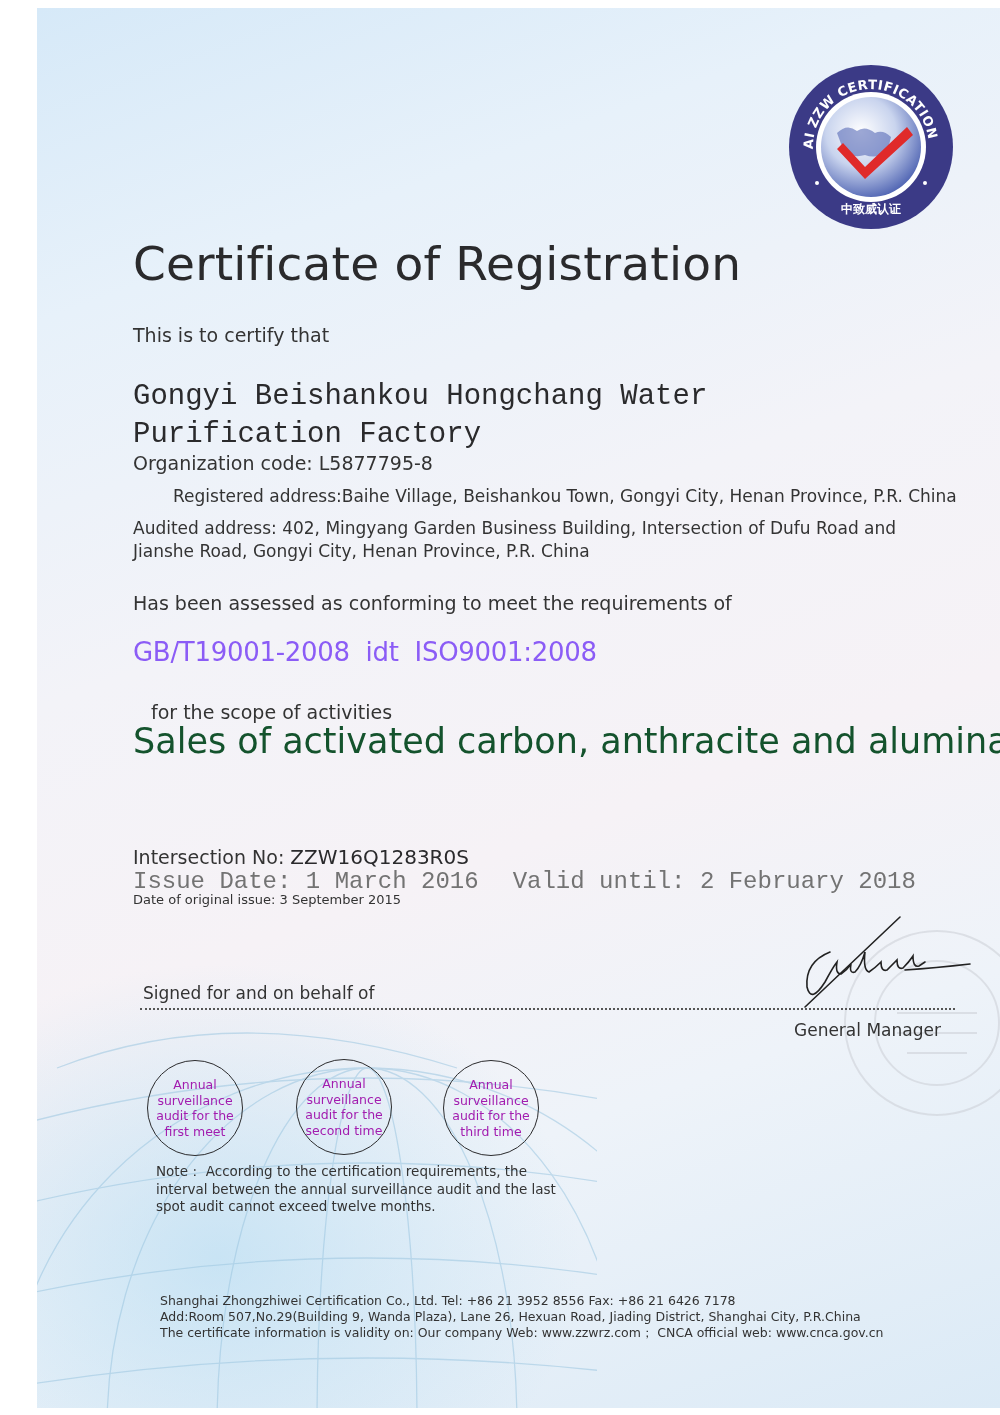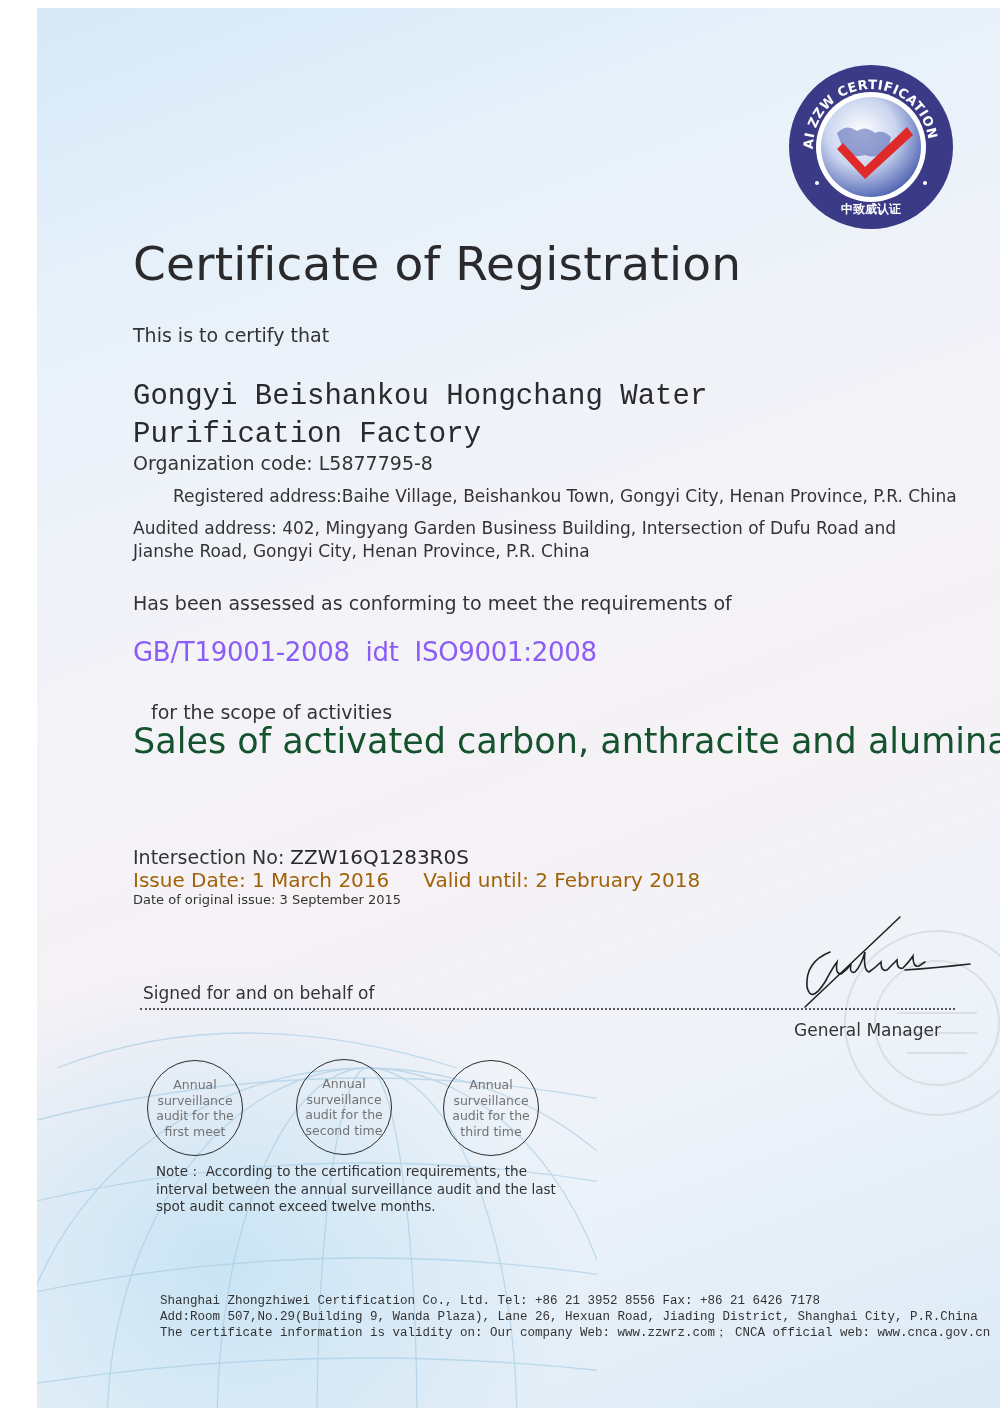--- a/index.html
+++ b/index.html
@@ -23,35 +23,35 @@
   .certify { left:133px; top:324px; font-size:19px; color:#333; }
   .company { left:133px; top:378px; font-size:29px; line-height:38px; color:#2a2a2c; white-space:normal; width:780px;font-family:Liberation Mono, monospace; }
   .orgcode { left:133px; top:452px; font-size:19px; color:#333; }
   .regaddr { left:133px; top:486px; font-size:17px; color:#333;margin-left:40px; }
   .audaddr { left:133px; top:517px; font-size:17px; line-height:23px; color:#333; white-space:normal; width:790px; }
   .assessed { left:133px; top:592px; font-size:19px; color:#333; }
   .standard { left:133px; top:637px; font-size:26px; color:#8b5cf6; letter-spacing:-0.3px; }
   .scopelabel { left:133px; top:701px; font-size:19px; color:#333;margin-left:18px; }
   .scope { left:133px; top:721px; font-size:35px; color:#14532d; }
   .certno { left:133px; top:845px; font-size:19px; color:#333; }
-  .dates { left:133px; top:868px; font-size:20px; color:#a16207; }
+  .dates { left:133px; top:868px; font-size:24px; color:#737373;font-family:Liberation Mono, monospace; }
   .dates .gap { display:inline-block; width:34px; }
   .subject { left:133px; top:891px; font-size:13px; line-height:17px; color:#333; white-space:normal; width:830px; }
   .signed { left:143px; top:983px; font-size:17px; color:#333; }
   .dotline { position:absolute; left:140px; top:1008px; width:815px; border-top:2px dotted #555; }
   .gm { left:794px; top:1020px; font-size:17px; color:#333; }
   .sig { position:absolute; left:785px; top:912px; width:190px; height:100px; }
   .circle {
     position:absolute; width:94px; height:94px; border:1.5px solid #2b2b2d; border-radius:50%;
     display:flex; flex-direction:column; align-items:center; justify-content:center;
-    font-size:12.5px; line-height:15.5px; color:#737373;
+    font-size:12.5px; line-height:15.5px; color:#a21caf;
   }
   .note { left:156px; top:1163px; font-size:13.5px; line-height:17.5px; color:#333; white-space:normal; width:420px; }
   .footer { left:160px; top:1293px; font-size:12.5px; line-height:16px; color:#333; }
-  .footer div { white-space:nowrap;font-family:Liberation Mono, monospace; }
+  .footer div { white-space:nowrap; }
 </style>
 </head>
 <body>
 
 <div class="paper">
 
   <svg class="globe" viewBox="0 0 560 400">
     <g fill="none" stroke="#9cc6e0" stroke-width="1.3">
       <circle cx="330" cy="420" r="360"></circle>
       <ellipse cx="330" cy="420" rx="260" ry="360"></ellipse>

